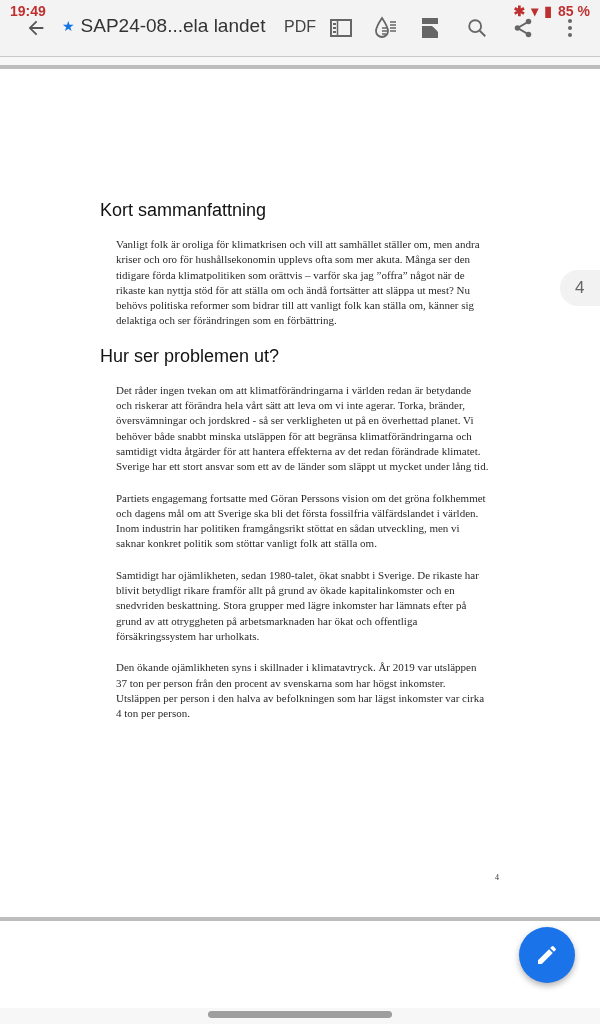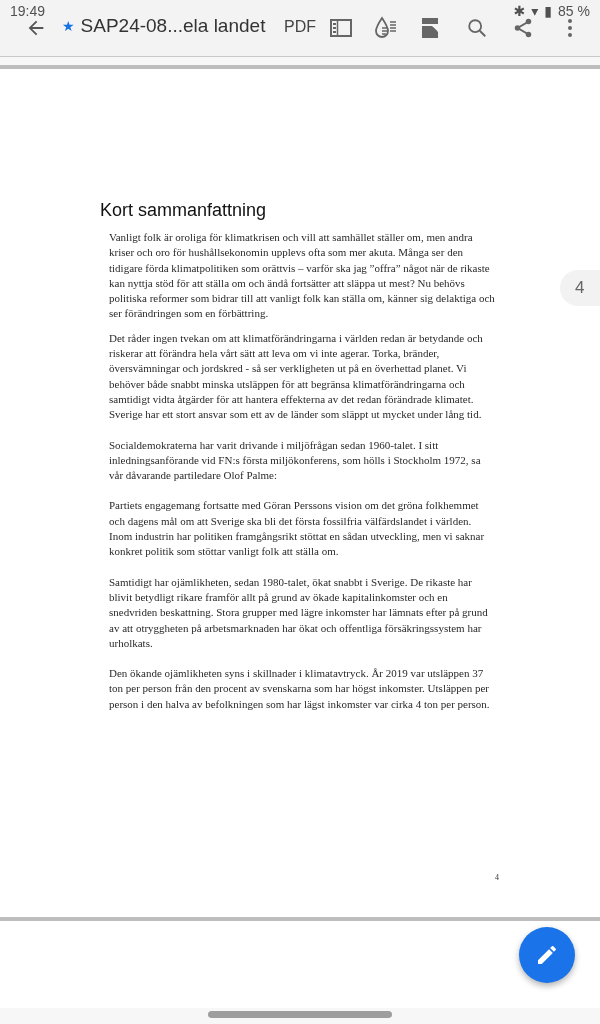--- a/index.html
+++ b/index.html
@@ -1,35 +1,35 @@
 <!DOCTYPE html>
 <html><head>
 <meta charset="utf-8">
 <style>
   html, body { margin:0; padding:0; }
   body { width:600px; height:1024px; position:relative; overflow:hidden; background:#ffffff; font-family:"Liberation Sans", sans-serif; }
 
-  .statusbar { position:absolute; left:0; top:0; width:600px; height:22px; color:#404040; font-size:14px; z-index:5; }
+  .statusbar { position:absolute; left:0; top:0; width:600px; height:22px; color:#b91c1c; font-size:14px; z-index:5;font-weight:bold; }
   .statusbar .time { position:absolute; left:10px; top:3px; opacity:0.9; }
   .statusbar .right { position:absolute; right:10px; top:3px; display:flex; gap:6px; align-items:center; opacity:0.9; }
 
   .appbar { position:absolute; left:0; top:0; width:600px; height:56px; background:#f3f3f3; border-bottom:1px solid #c8c8c8; }
   .appbar .icon-btn { position:absolute; top:12px; width:32px; height:32px; display:flex; align-items:center; justify-content:center; color:#666; cursor:pointer; }
   .appbar .title { position:absolute; left:62px; top:15px; display:flex; align-items:center; font-size:19px; color:#333; }
   .appbar .title .star { color:#1473e6; font-size:14px; margin-right:6px; }
   .appbar .pdf { position:absolute; left:284px; top:18px; font-size:16px; color:#444; }
 
   .gap-strip { position:absolute; left:0; top:57px; width:600px; height:8px; background:#f7f7f7; }
   .page-top-border { position:absolute; left:0; top:65px; width:600px; height:4px; background:#bdbdbd; }
   .page-bottom-border { position:absolute; left:0; top:917px; width:600px; height:4px; background:#bdbdbd; }
 
   .page { position:absolute; left:0; top:69px; width:600px; height:848px; background:#fff; }
   .content { position:absolute; left:100px; top:130px; width:405px; color:#222; }
   .content h2 { font-family:"Liberation Sans", sans-serif; font-weight:normal; font-size:18px; margin:0; color:#111; line-height:22px; }
-  .content p { font-family:"Liberation Serif", serif; font-size:11px; line-height:15.3px; margin:9px; color:#2a2a2a; }
+  .content p { font-family:"Liberation Serif", serif; font-size:11px; line-height:15.3px; margin:16px; color:#2a2a2a; }
   .content .h-second { margin-top:11px; }
   .content .para-gap { margin-top:15px; }
   .content .quote { font-style:italic; margin-left:66px; margin-top:14px; font-size:10.5px; line-height:15.3px; }
   .pagenum-small { position:absolute; left:495px; top:804px; font-family:"Liberation Serif", serif; font-size:8px; color:#333; }
 
   .page-indicator { position:absolute; left:560px; top:270px; width:44px; height:36px; background:#f2f2f2; border-radius:18px 0 0 18px; color:#666; font-size:17px; display:flex; align-items:center; padding-left:15px; box-sizing:border-box; }
 
   .fab { position:absolute; left:519px; top:927px; width:56px; height:56px; border-radius:50%; background:#1a73e8; box-shadow:0 3px 6px rgba(0,0,0,0.3); display:flex; align-items:center; justify-content:center; cursor:pointer; }
 
   .bottom-area { position:absolute; left:0; top:1008px; width:600px; height:16px; background:#f7f7f7; }
@@ -113,22 +113,22 @@
 </div>
 
 <div class="gap-strip"></div>
 <div class="page-top-border"></div>
 
 <div class="page">
   <div class="content">
     <h2>Kort sammanfattning</h2>
     <p>Vanligt folk är oroliga för klimatkrisen och vill att samhället ställer om, men andra kriser och oro för hushållsekonomin upplevs ofta som mer akuta. Många ser den tidigare förda klimatpolitiken som orättvis – varför ska jag ”offra” något när de rikaste kan nyttja stöd för att ställa om och ändå fortsätter att släppa ut mest? Nu behövs politiska reformer som bidrar till att vanligt folk kan ställa om, känner sig delaktiga och ser förändringen som en förbättring.</p>
 
+    <h2 class="h-second">Hur ser problemen ut?</h2>
     <p>Det råder ingen tvekan om att klimatförändringarna i världen redan är betydande och riskerar att förändra hela vårt sätt att leva om vi inte agerar. Torka, bränder, översvämningar och jordskred - så ser verkligheten ut på en överhettad planet. Vi behöver både snabbt minska utsläppen för att begränsa klimatförändringarna och samtidigt vidta åtgärder för att hantera effekterna av det redan förändrade klimatet. Sverige har ett stort ansvar som ett av de länder som släppt ut mycket under lång tid.</p>
-    <p class="para-gap">Socialdemokraterna har varit drivande i miljöfrågan sedan 1960-talet. I sitt inledningsanförande vid FN:s första miljökonferens, som hölls i Stockholm 1972, sa vår dåvarande partiledare Olof Palme:</p>
     <p class="para-gap">Partiets engagemang fortsatte med Göran Perssons vision om det gröna folkhemmet och dagens mål om att Sverige ska bli det första fossilfria välfärdslandet i världen. Inom industrin har politiken framgångsrikt stöttat en sådan utveckling, men vi saknar konkret politik som stöttar vanligt folk att ställa om.</p>
     <p class="para-gap">Samtidigt har ojämlikheten, sedan 1980-talet, ökat snabbt i Sverige. De rikaste har blivit betydligt rikare framför allt på grund av ökade kapitalinkomster och en snedvriden beskattning. Stora grupper med lägre inkomster har lämnats efter på grund av att otryggheten på arbetsmarknaden har ökat och offentliga försäkringssystem har urholkats.</p>
     <p class="para-gap">Den ökande ojämlikheten syns i skillnader i klimatavtryck. År 2019 var utsläppen 37 ton per person från den procent av svenskarna som har högst inkomster. Utsläppen per person i den halva av befolkningen som har lägst inkomster var cirka 4 ton per person.</p>
   </div>
   <span class="pagenum-small">4</span>
 </div>
 
 <div class="page-bottom-border"></div>
 
 <div class="page-indicator">

